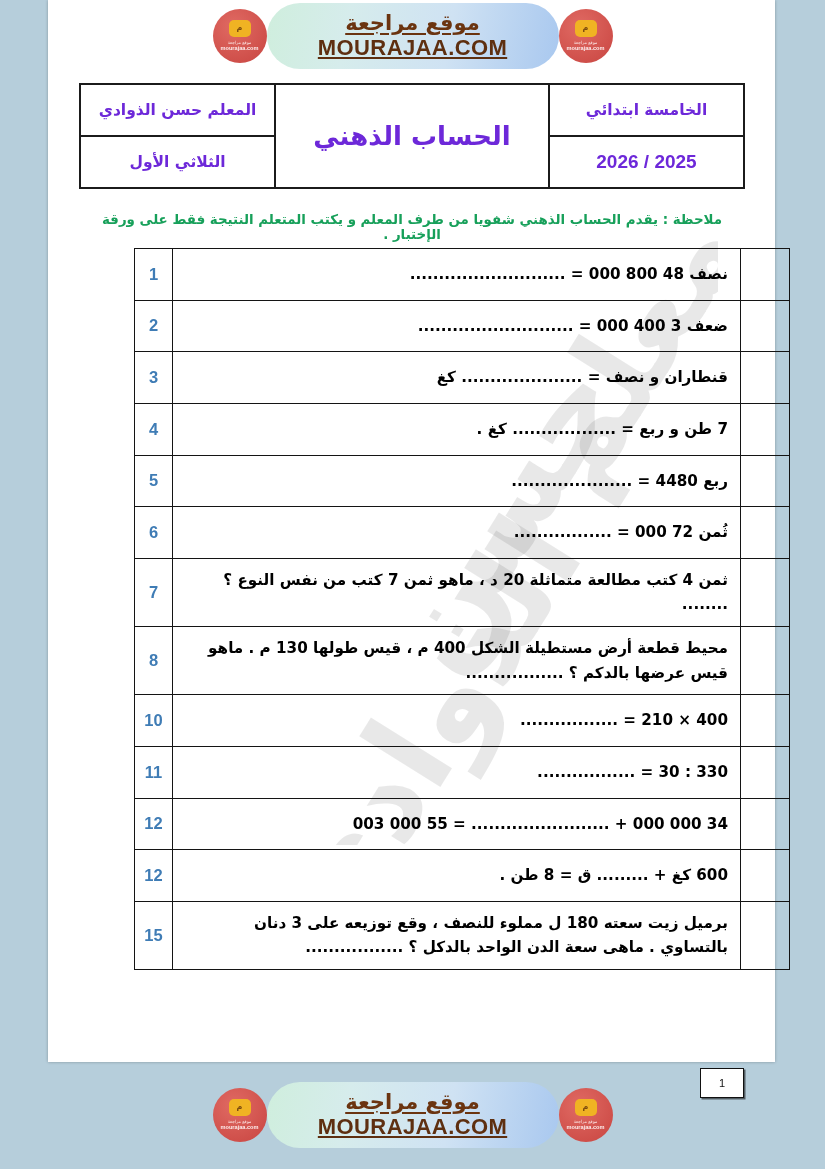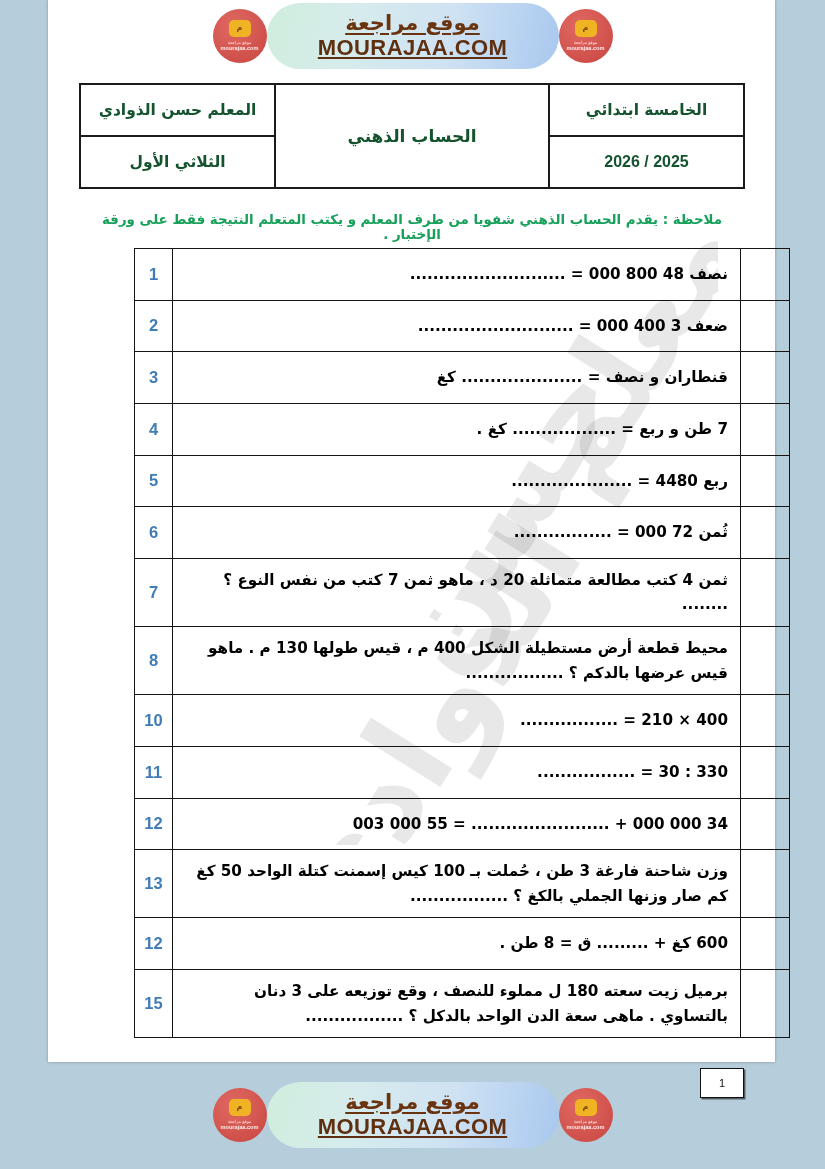--- a/index.html
+++ b/index.html
@@ -161,25 +161,25 @@
     border-collapse: collapse;
     table-layout: fixed;
     background: #fff;
     z-index: 12;
   }
   .header-table td {
     border: 2.4px solid #1b1b1b;
     text-align: center;
     vertical-align: middle;
     padding: 6px 4px;
-    color: #14532d;
+    color: #6d28d9;
   }
   .hdr-side { width: 185px; height: 38px; font-size: 15.5px; font-weight: bold; }
-  .hdr-mid  { font-size: 17px; font-weight: bold; letter-spacing: 0.3px; margin-top: 8px; }
-  .hdr-num  { font-family: "Liberation Sans", sans-serif; font-size: 16px; font-weight: bold; }
+  .hdr-mid  { font-size: 26px; font-weight: bold; letter-spacing: 0.3px; margin-top: 8px; }
+  .hdr-num  { font-family: "Liberation Sans", sans-serif; font-size: 19px; font-weight: bold; }
 
   
   .note-line {
     position: absolute;
     left: 31px;
     top: 212px;
     width: 666px;
     text-align: center;
     font-size: 13.4px;
     font-weight: bold;
@@ -333,25 +333,20 @@
           <tr class="short">
             <td class="cell-answer"></td>
             <td class="cell-text">330 : 30 = .................</td>
             <td class="cell-num">11</td>
           </tr>
           <tr class="short">
             <td class="cell-answer"></td>
             <td class="cell-text">34 000 000 + ........................ = 55 000 003</td>
             <td class="cell-num">12</td>
           </tr>
-          <tr class="tall">
-            <td class="cell-answer"></td>
-            <td class="cell-text">وزن شاحنة فارغة 3 طن ، حُملت بـ 100 كيس إسمنت كتلة الواحد 50 كغ كم صار وزنها الجملي بالكغ ؟ .................</td>
-            <td class="cell-num">13</td>
-          </tr>
           <tr class="short">
             <td class="cell-answer"></td>
             <td class="cell-text">600 كغ + ......... ق = 8 طن .</td>
             <td class="cell-num">12</td>
           </tr>
           <tr class="tall">
             <td class="cell-answer"></td>
             <td class="cell-text">برميل زيت سعته 180 ل مملوء للنصف ، وقع توزيعه على 3 دنان بالتساوي . ماهى سعة الدن الواحد بالدكل ؟ .................</td>
             <td class="cell-num">15</td>
           </tr>

